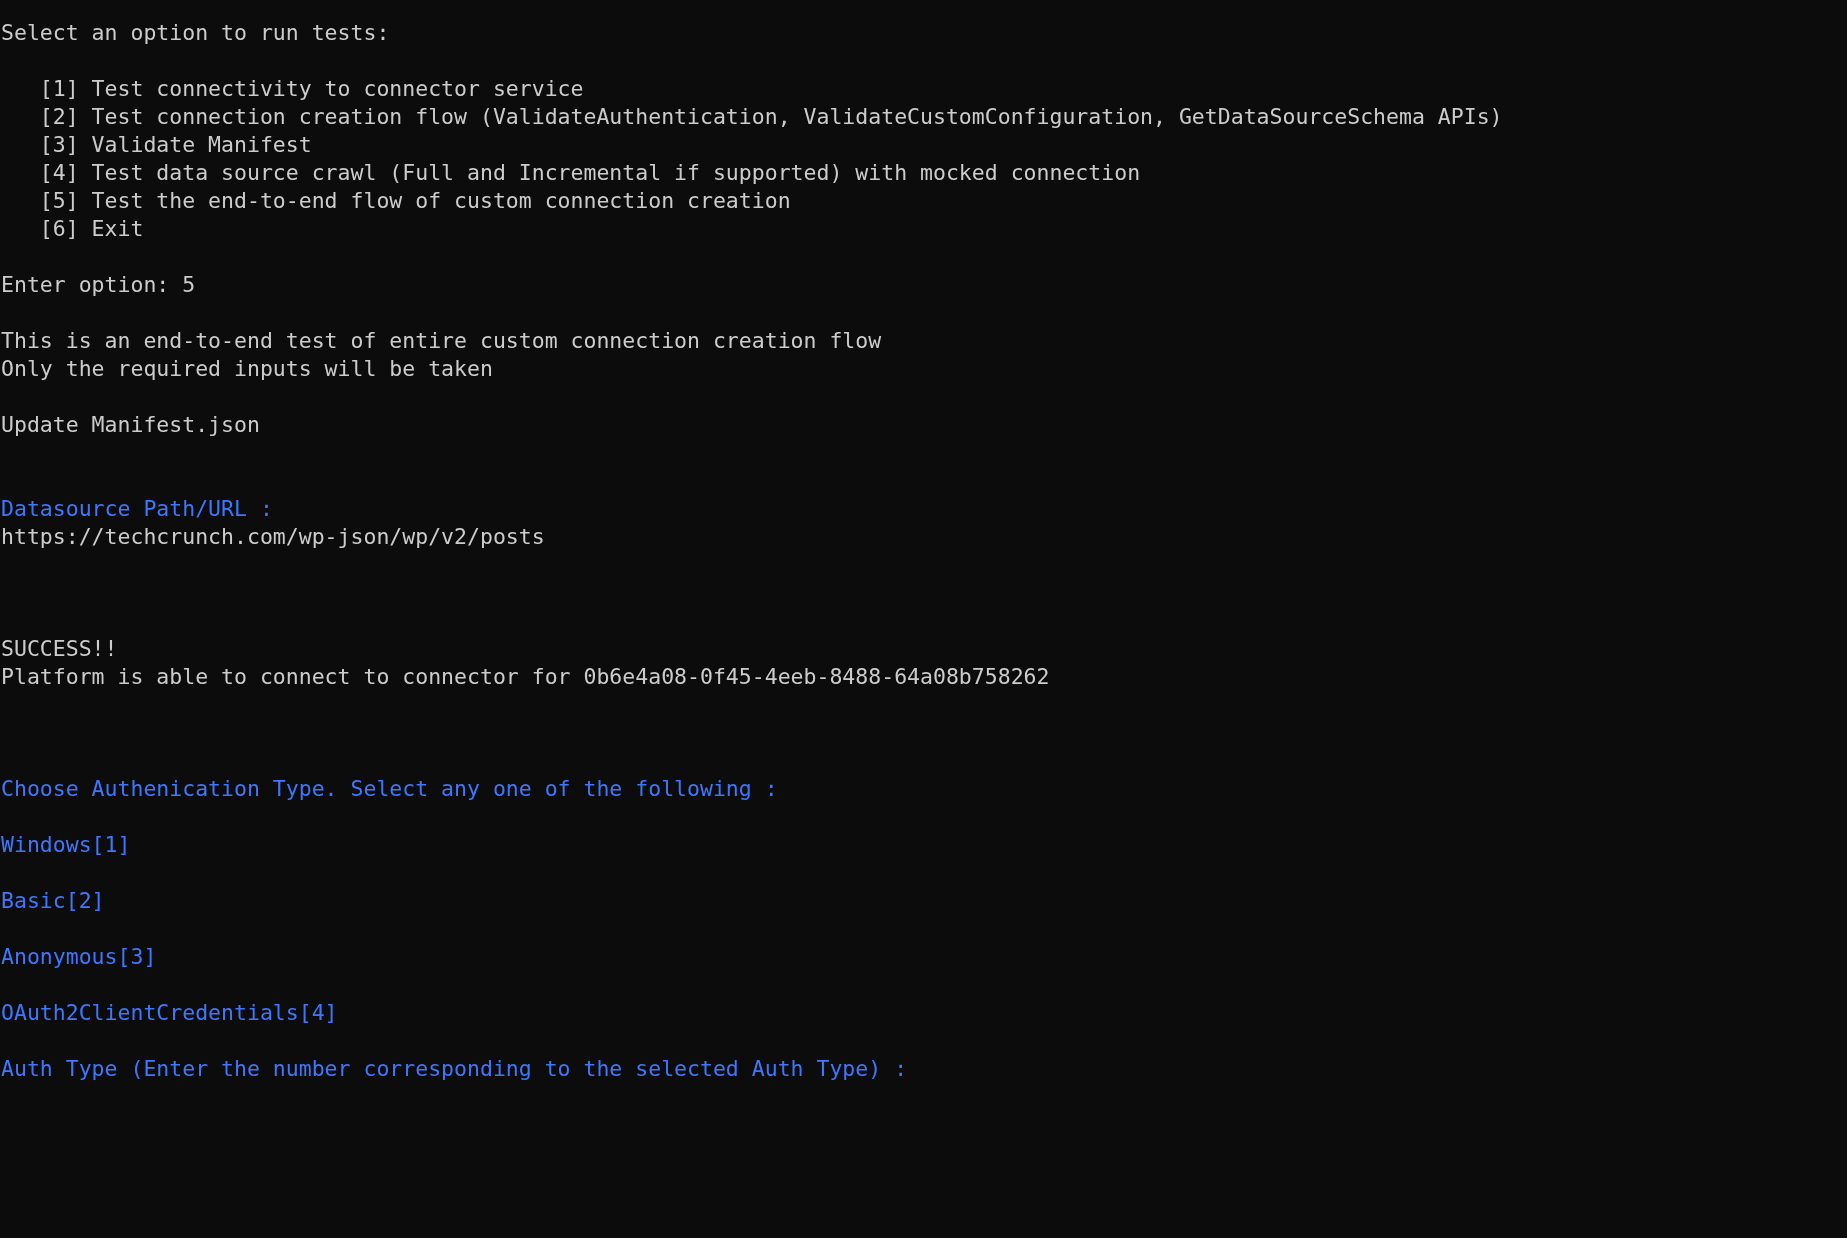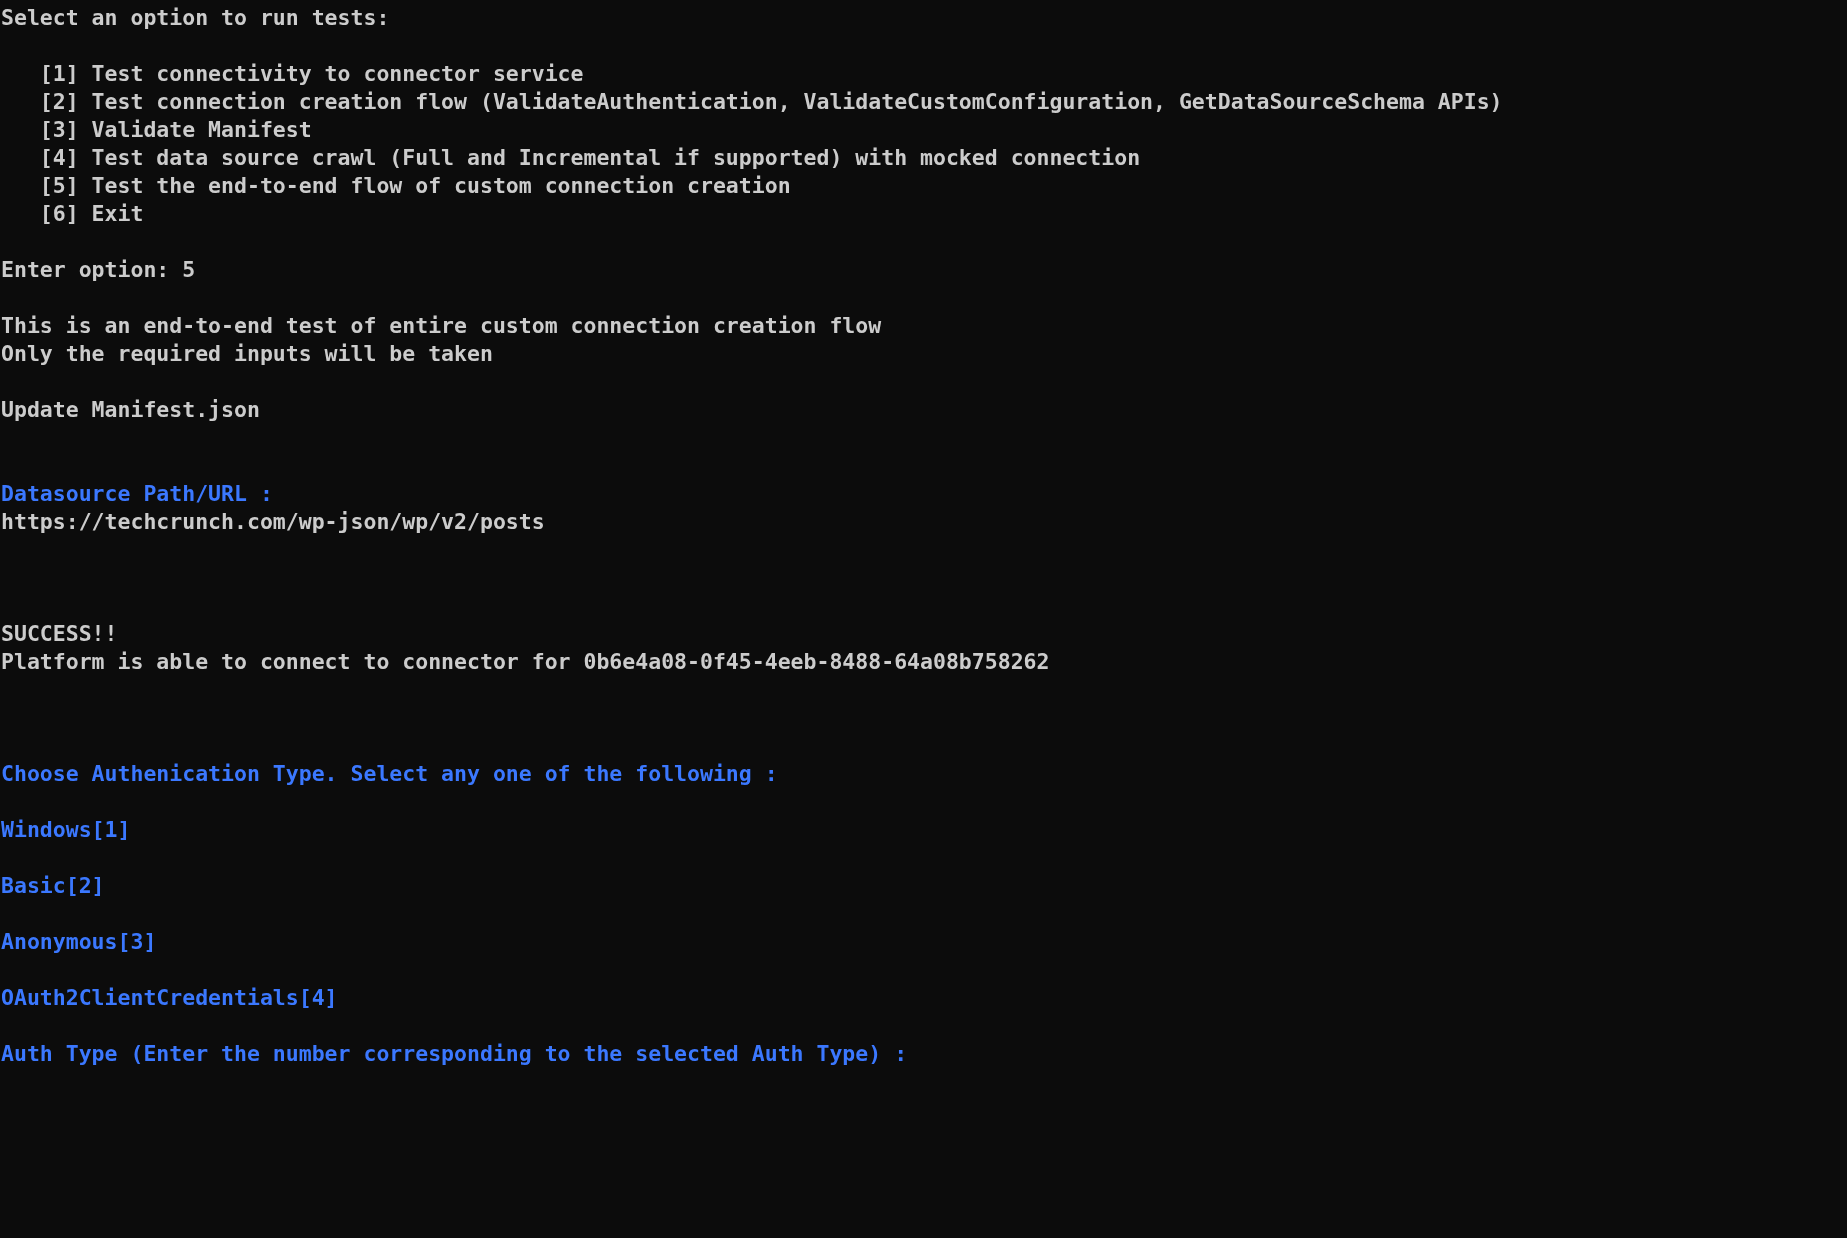--- a/index.html
+++ b/index.html
@@ -11,27 +11,26 @@
   body {
     width: 1847px;
     height: 1238px;
     overflow: hidden;
   }
   #terminal {
     box-sizing: border-box;
     width: 1847px;
     height: 1238px;
     background: #0c0c0c;
-    padding: 4px 0 0 0;
+    padding: 19px 0 0 0;
     font-family: "DejaVu Sans Mono", "Liberation Mono", monospace;
     font-size: 21.5px;
     line-height: 28px;
     letter-spacing: 0px;
     white-space: pre;
-    font-weight: bold;
     -webkit-font-smoothing: antialiased;
   }
   .row {
     height: 28px;
     line-height: 28px;
     white-space: pre;
     padding-left: 1px;
   }
   .fg-white  { color: #cccccc; }
   .fg-blue   { color: #3b78ff; }

